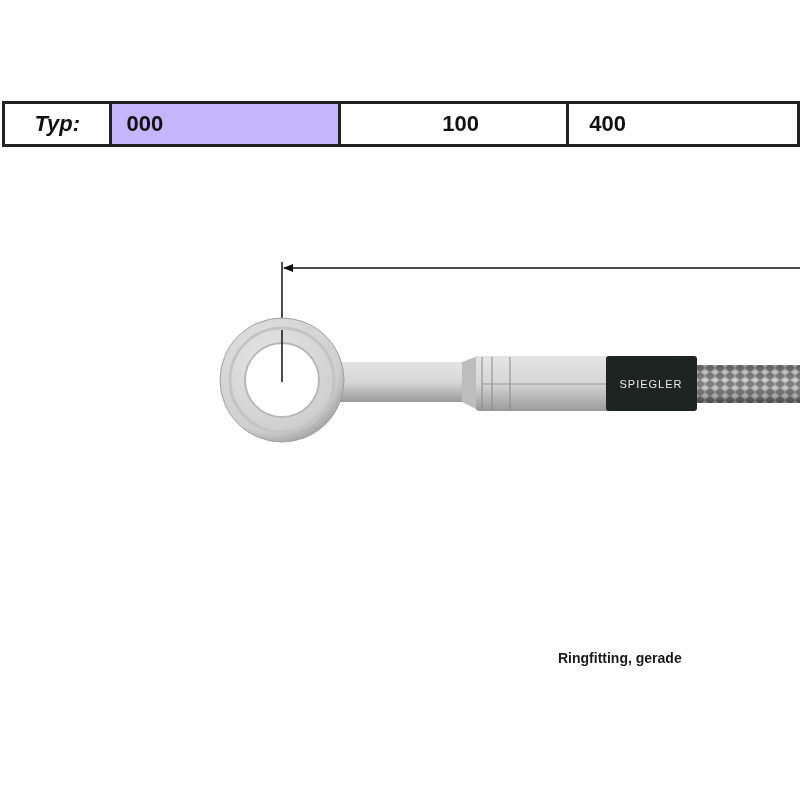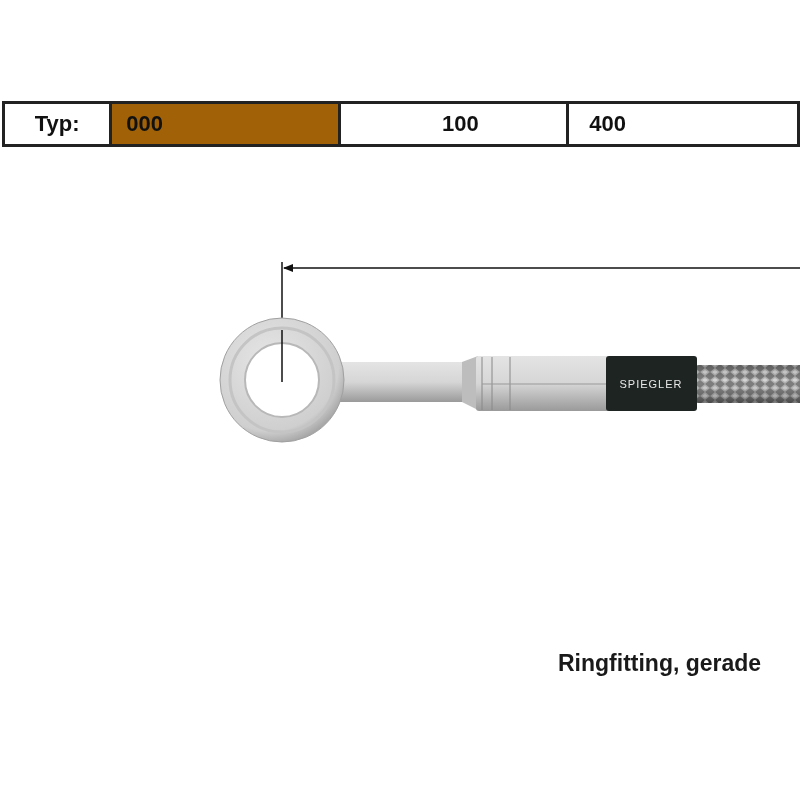--- a/index.html
+++ b/index.html
@@ -1,26 +1,26 @@
 <!DOCTYPE html>
 <html><head>
 <meta charset="utf-8">
 <style>
   html, body { margin:0; padding:0; }
   body { width:800px; height:800px; background:#ffffff; position:relative; overflow:hidden;
          font-family:"Liberation Sans", sans-serif; }
   .tbl { position:absolute; left:2px; top:101px; border-collapse:collapse; }
   .tbl td { border:3px solid #222; height:40px; padding:0; font-weight:bold; font-size:22px; color:#111; }
   .tbl td.empty { border:none; border-right:3px solid #222; }
-  .c0 { width:110px; text-align:center; }
+  .c0 { width:110px; text-align:center;font-style:italic; }
   .c1 { width:228px; padding-left:14px !important; }
   .c2 { width:228px; padding-left:14px !important;text-align:center; }
   .c3 { width:224px; padding-left:20px !important; }
-  .hl { background:#a16207; }
-  .caption { position:absolute; left:558px; top:650px; font-weight:bold; font-size:23px; color:#1a1a1a; }
+  .hl { background:#c4b5fd; }
+  .caption { position:absolute; left:558px; top:650px; font-weight:bold; font-size:14px; color:#1a1a1a; }
   svg.fit { position:absolute; left:0; top:0; }
 </style>
 </head>
 <body>
 
 <table class="tbl">
   <tbody>
       <tr>
     <td class="c0">Typ:</td>
     <td class="c1 hl">000</td>

